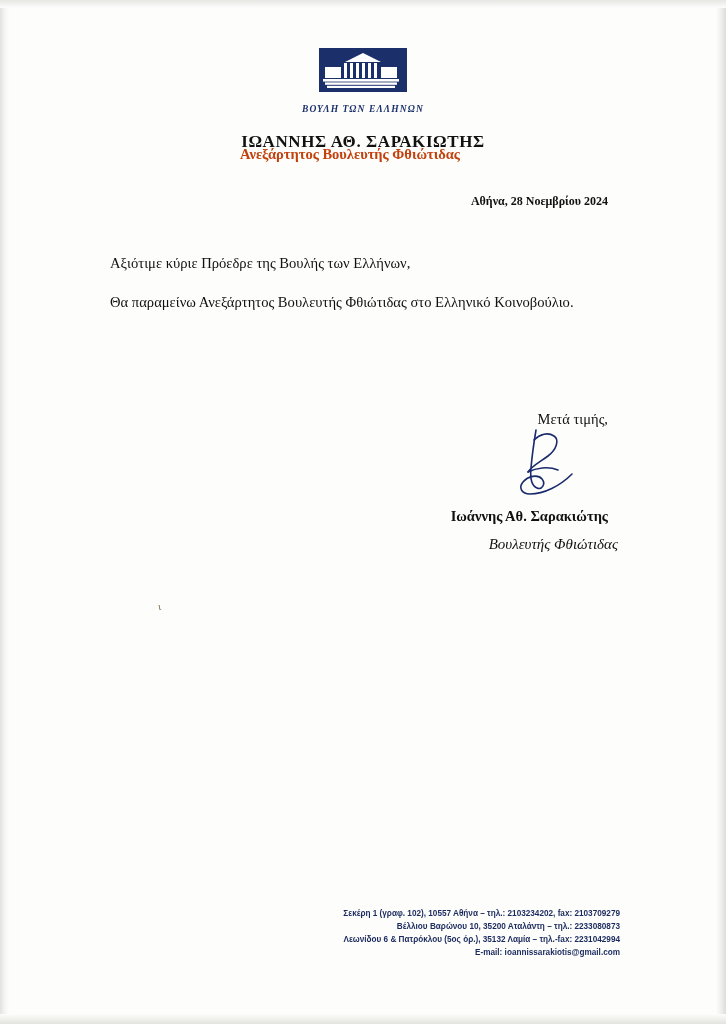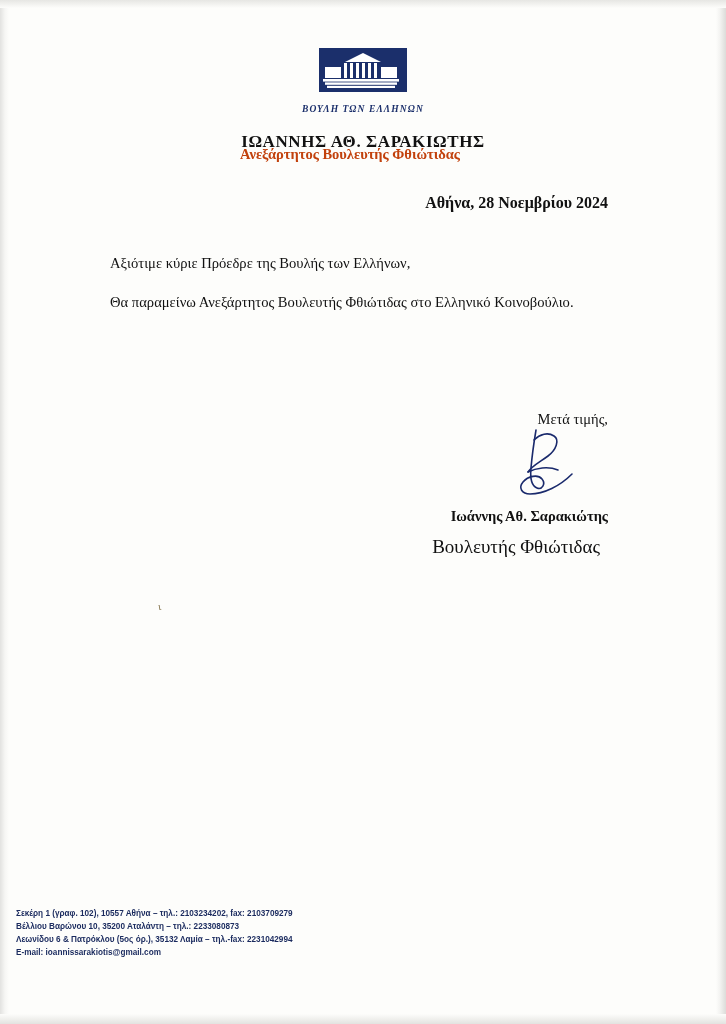--- a/index.html
+++ b/index.html
@@ -100,21 +100,21 @@
     font-size: 14.5px;
     font-weight: bold;
     color: #c2410c;
   }
 
   
   .date-line {
     position: absolute;
     right: 118px;
     top: 194px;
-    font-size: 16px;
+    font-size: 12px;
     font-weight: bold;
     color: #111;
   }
 
   
   .body-block {
     position: absolute;
     left: 110px;
     top: 252px;
     width: 498px;
@@ -149,43 +149,44 @@
   .sign-name {
     position: absolute;
     right: 118px;
     top: 508px;
     font-size: 14.5px;
     color: #111;
     font-weight: bold;
   }
   .sign-role {
     position: absolute;
-    right: 126px;
+    right: 108px;
     top: 536px;
-    font-size: 19px;
-    color: #111;
+    font-size: 15px;
+    color: #111;
+    font-style: italic;
   }
 
   
   .stray-mark {
     position: absolute;
     left: 158px;
     top: 600px;
     font-size: 11px;
     color: #8a7a55;
     transform: rotate(-8deg);
   }
 
   
   .footer {
     position: absolute;
-    left: 16px;
+    left: 0;
     top: 908px;
     width: 620px;
-    text-align: left;
+    text-align: right;
     font-family: "Liberation Sans", sans-serif;
     font-size: 8.2px;
     font-weight: bold;
     line-height: 1.58;
     color: #1a2a5e;
   }
   .footer div { white-space: nowrap; }
 </style>
 </head>
 <body>

